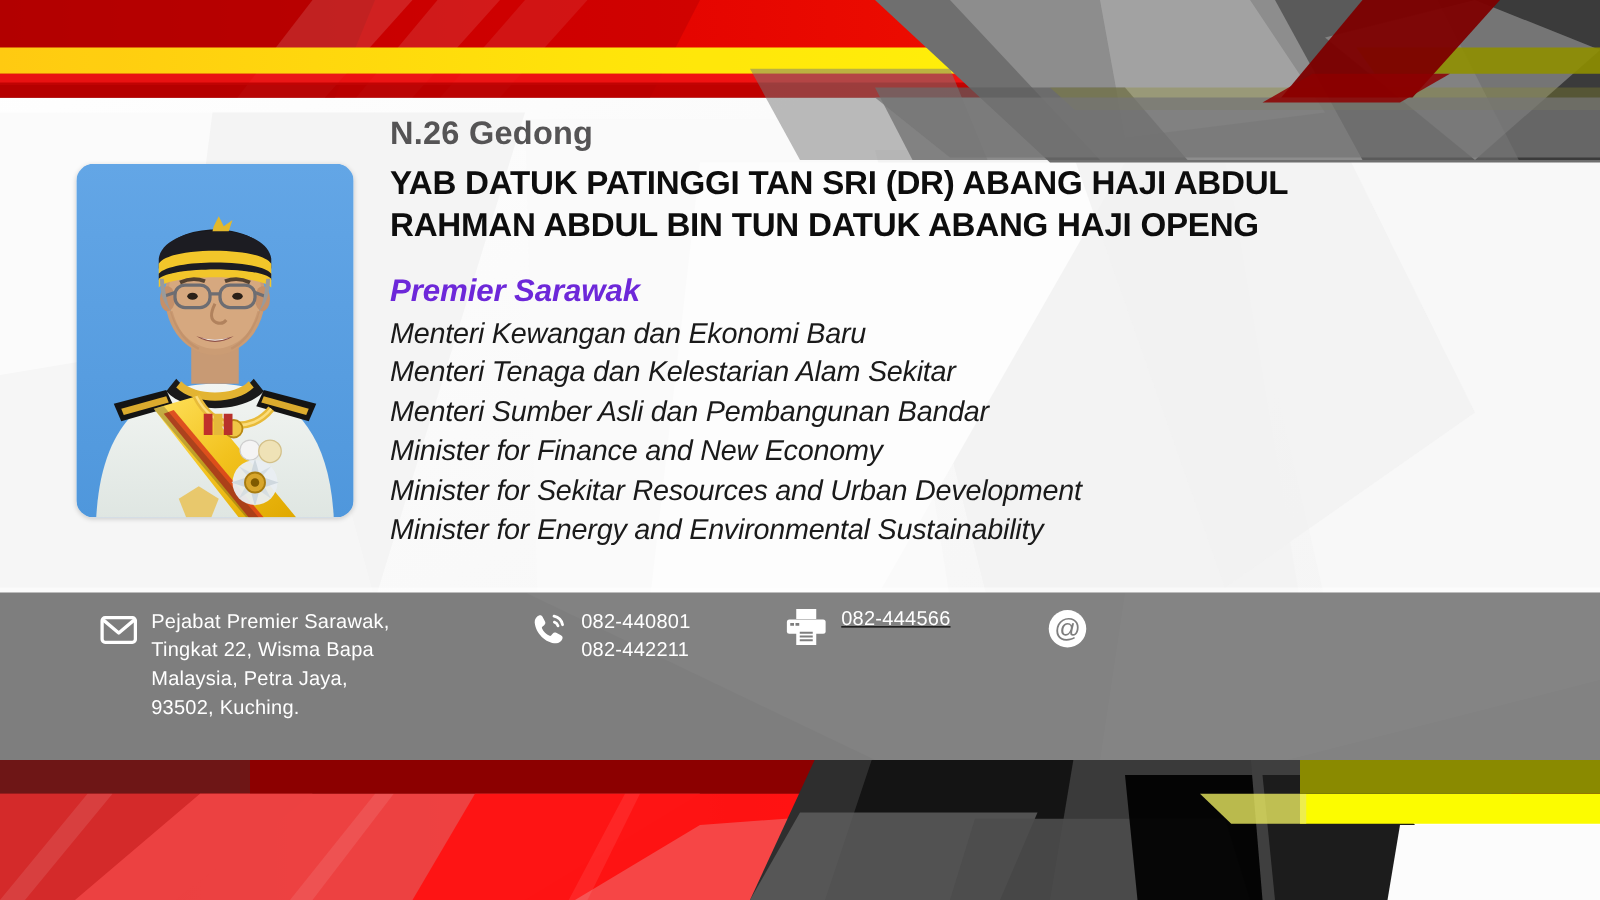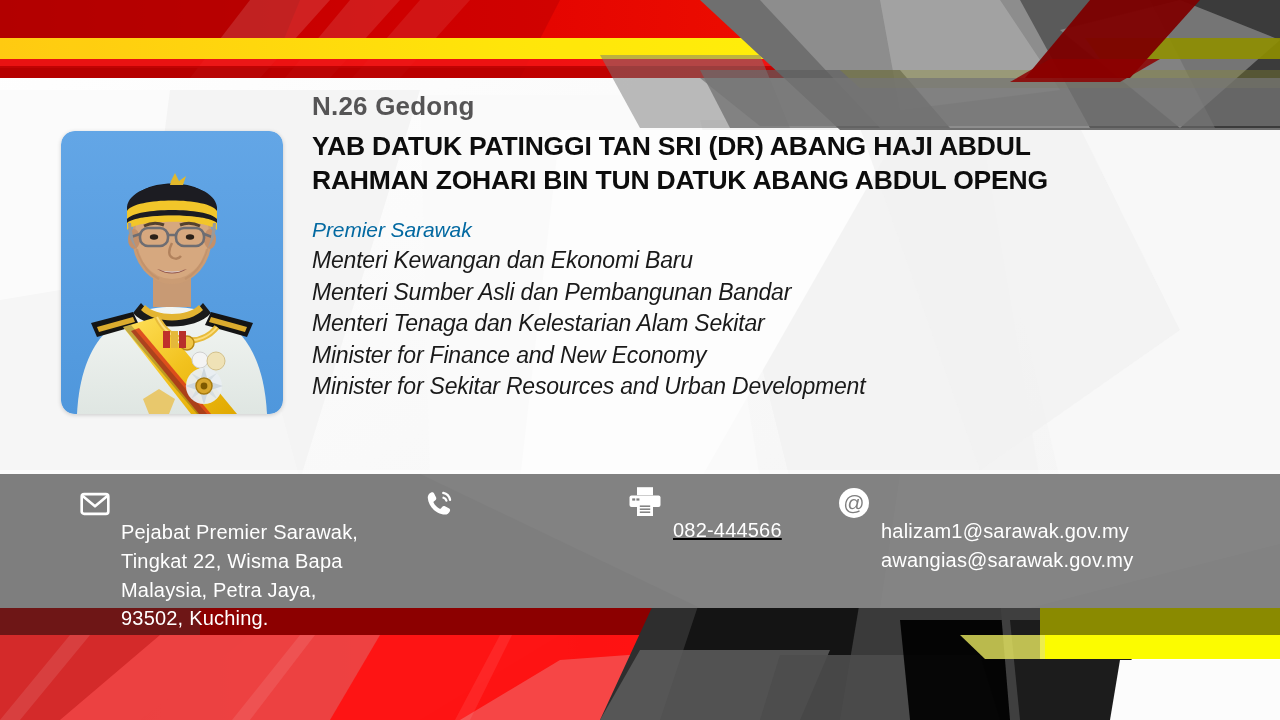--- a/index.html
+++ b/index.html
@@ -26,40 +26,40 @@
   .seat{
     font-size:26px;font-weight:bold;color:#555455;letter-spacing:.2px;
     line-height:1.1;margin:0 0 9px 0;
   }
   .fullname{
     font-size:26.5px;font-weight:bold;color:#0d0d0d;letter-spacing:-.2px;
     line-height:1.28;margin:0;white-space:pre-line;
   }
   .roles{margin-top:19px;}
   .role-head{
-    font-size:21px;font-weight:normal;font-style:italic;color:#0369a1;
+    font-size:25px;font-weight:bold;font-style:italic;color:#6d28d9;
     line-height:1.37;letter-spacing:-.1px;
   }
   .role-line{
     font-size:23px;font-style:italic;color:#1a1a1a;font-weight:400;
     line-height:1.37;letter-spacing:-.2px;
   }
 
   
   .contactbar{
     position:absolute;left:0;top:474px;width:1280px;height:134px;
     background:#7e7e7e;
   }
   .cb-sheen{position:absolute;inset:0;}
   .cgroup{position:absolute;display:flex;align-items:flex-start;gap:11px;}
   .cgroup .ico{flex:0 0 auto;width:30px;height:30px;margin-top:3px;}
   .cgroup .ico svg{display:block;width:100%;height:100%;}
   .ctext{
-    color:#ffffff;font-size:20px;line-height:1.44;letter-spacing:.2px;
-    white-space:pre-line;font-weight:400;margin-top:32px;
+    color:#ffffff;font-size:16px;line-height:1.44;letter-spacing:.2px;
+    white-space:pre-line;font-weight:400;
   }
   #grp-address{left:80px;top:486px;width:320px;}
   #grp-phone{left:424px;top:486px;width:190px;}
   #grp-fax{left:628px;top:484px;width:200px;text-decoration:underline;}
   #grp-email{left:838px;top:485px;width:330px;}
   #grp-fax .ico{width:34px;height:31px;margin-top:2px;}
   #grp-email .ico{width:32px;height:32px;margin-top:2px;}
 </style>
 </head>
 <body>
@@ -275,29 +275,30 @@
 
         <path d="M70 92 q2 20 6 26 q-9 -8 -9 -26 z" fill="#9a9a9a"></path>
         <path d="M152 92 q-2 20 -6 26 q9 -8 9 -26 z" fill="#9a9a9a"></path>
       </g>
     </svg>
   </div>
 
   <div class="textcol">
     <div class="seat">N.26 Gedong</div>
     <div class="fullname">YAB DATUK PATINGGI TAN SRI (DR) ABANG HAJI ABDUL
-RAHMAN ZOHARI BIN TUN DATUK ABANG ABDUL OPENG</div>
+RAHMAN ABDUL BIN TUN DATUK ABANG HAJI OPENG</div>
 
     <div class="roles">
       <div class="role-head">Premier Sarawak</div>
       <div class="role-line">Menteri Kewangan dan Ekonomi Baru</div>
+      <div class="role-line">Menteri Tenaga dan Kelestarian Alam Sekitar</div>
       <div class="role-line">Menteri Sumber Asli dan Pembangunan Bandar</div>
-      <div class="role-line">Menteri Tenaga dan Kelestarian Alam Sekitar</div>
       <div class="role-line">Minister for Finance and New Economy</div>
       <div class="role-line">Minister for Sekitar Resources and Urban Development</div>
+      <div class="role-line">Minister for Energy and Environmental Sustainability</div>
     </div>
   </div>
 
   <div class="contactbar">
     <svg class="cb-sheen" viewBox="0 0 1280 134" preserveAspectRatio="none">
       <polygon points="420,0 1280,0 1280,134 700,134" fill="#ffffff" opacity=".03"></polygon>
       <polygon points="900,0 1280,0 1280,70 1030,134 880,134" fill="#ffffff" opacity=".025"></polygon>
     </svg>
   </div>
 
@@ -315,20 +316,22 @@
   </div>
 
   <div class="cgroup" id="grp-phone">
     <span class="ico">
       <svg viewBox="0 0 32 32">
         <path d="M7.6 3.6 c1.4 -0.6 2.6 0 3.2 1.2 l2 4 c0.6 1.2 0.3 2.3 -0.7 3.1 l-1.6 1.3 c-0.4 0.3 -0.5 0.8 -0.3 1.3 c1.3 2.9 3.6 5.2 6.5 6.5 c0.5 0.2 1 0.1 1.3 -0.3 l1.3 -1.6 c0.8 -1 1.9 -1.3 3.1 -0.7 l4 2 c1.2 0.6 1.8 1.8 1.2 3.2 c-0.9 2.1 -2.9 3.7 -5.3 3.7 C13.4 27.3 4.7 18.6 4 9.3 c-0.1 -2.5 1.4 -4.8 3.6 -5.7 z" fill="#ffffff"></path>
         <path d="M20.5 4.2 a9.5 9.5 0 0 1 7.3 7.3" fill="none" stroke="#ffffff" stroke-width="2.4" stroke-linecap="round"></path>
         <path d="M20.8 9.3 a4.6 4.6 0 0 1 3.1 3.1" fill="none" stroke="#ffffff" stroke-width="2.4" stroke-linecap="round"></path>
       </svg>
     </span>
+    <span class="ctext">082-440801
+082-442211</span>
   </div>
 
   <div class="cgroup" id="grp-fax">
     <span class="ico">
       <svg viewBox="0 0 34 31">
         <rect x="9" y="1.2" width="16" height="8" fill="#ffffff"></rect>
         <rect x="1.5" y="9.5" width="31" height="11.5" rx="2" fill="#ffffff"></rect>
         <rect x="4.2" y="12.4" width="3" height="2.2" fill="#7e7e7e"></rect>
         <rect x="8.4" y="12.4" width="3" height="2.2" fill="#7e7e7e"></rect>
         <rect x="9" y="17" width="16" height="13" fill="#ffffff"></rect>
@@ -342,17 +345,15 @@
     <span class="ctext">082-444566</span>
   </div>
 
   <div class="cgroup" id="grp-email">
     <span class="ico">
       <svg viewBox="0 0 32 32">
         <circle cx="16" cy="16" r="15" fill="#ffffff"></circle>
         <text x="16" y="22.6" text-anchor="middle" font-family="'Liberation Sans', sans-serif" font-size="21" fill="#7e7e7e">@</text>
       </svg>
     </span>
-    <span class="ctext">halizam1@sarawak.gov.my
-awangias@sarawak.gov.my</span>
   </div>
 
 </div>
 
 </body></html>

